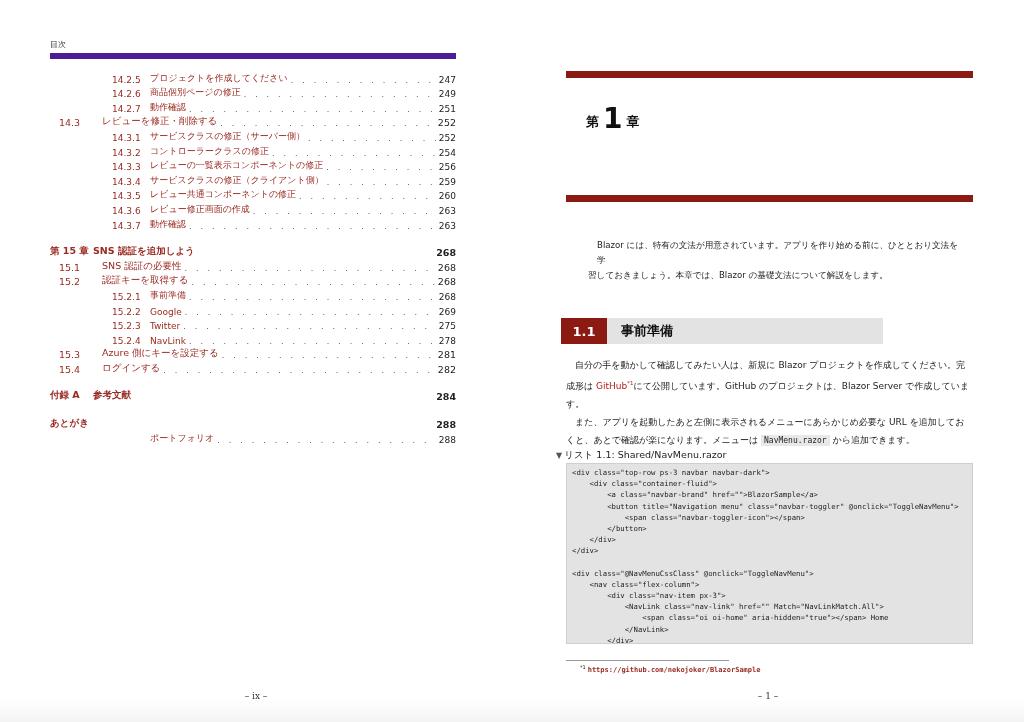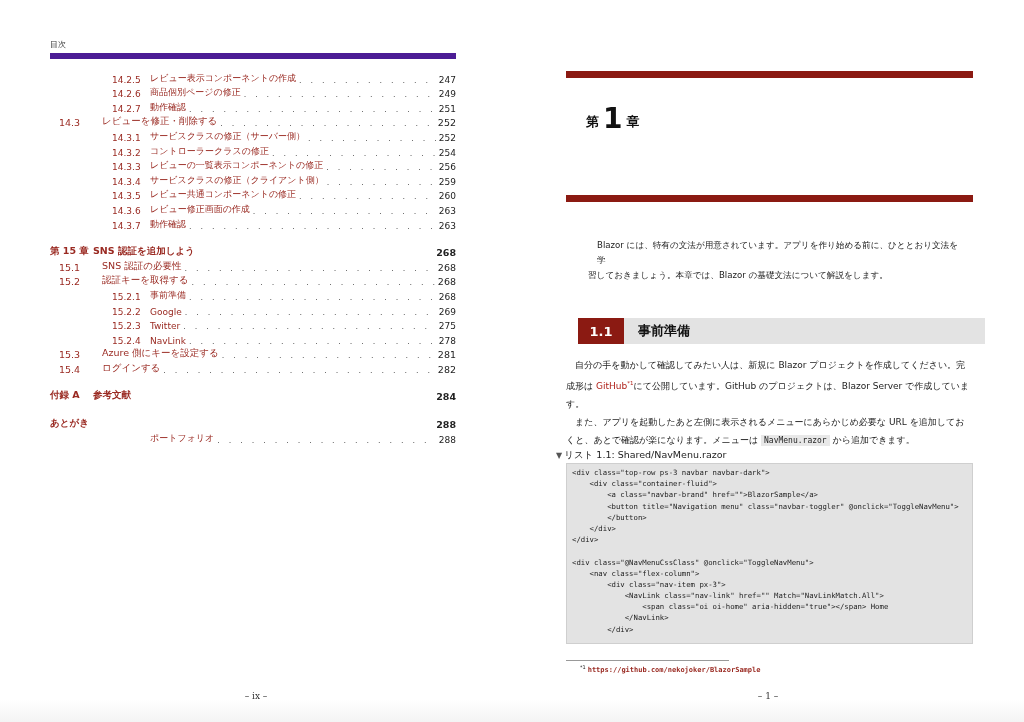--- a/index.html
+++ b/index.html
@@ -62,21 +62,21 @@
   .chap-title {
     position:absolute; left:54px; top:142px; font-weight:bold;
     font-size:21px; color:#111; letter-spacing:0.5px;
   }
   .lead {
     position:absolute; left:76px; top:238px; width:372px;
     font-size:8.6px; line-height:15px; color:#222;
   }
   .lead .indent { padding-left:9px; }
   .sec-head {
-    position:absolute; left:66px; top:318px; width:407px; height:26px;
+    position:absolute; left:49px; top:318px; width:322px; height:26px;
     background:#e3e3e3; display:flex; align-items:center;
   }
   .sec-num {
     width:46px; height:26px; background:#8b1a12; color:#fff; font-weight:bold;
     font-size:13px; display:flex; align-items:center; justify-content:center;
   }
   .sec-title { margin-left:14px; font-weight:bold; font-size:13px; color:#111; }
   .body-text {
     position:absolute; left:54px; top:356px; width:407px;
     font-size:9px; line-height:18px; color:#222;
@@ -116,21 +116,21 @@
 </head>
 <body>
 
 <div class="bottom-fade"></div>
 
 <div class="page" id="left-page">
   <div class="running-head">目次</div>
   <div class="toc" id="toc">
       <div class="toc-row lvl-sub">
         <span class="num">14.2.5</span>
-        <span class="title">レビュー表示コンポーネントの作成</span>
+        <span class="title">プロジェクトを作成してください</span>
         <span class="leader">. . . . . . . . . . . . . . . . . . . . . . . . . . . . . . . . . . . . . . . . . . . . . . . . . . . . .</span>
         <span class="page-no">247</span>
       </div>
       <div class="toc-row lvl-sub">
         <span class="num">14.2.6</span>
         <span class="title">商品個別ページの修正</span>
         <span class="leader">. . . . . . . . . . . . . . . . . . . . . . . . . . . . . . . . . . . . . . . . . . . . . . . . . . . . .</span>
         <span class="page-no">249</span>
       </div>
       <div class="toc-row lvl-sub">
@@ -289,20 +289,21 @@
   </div>
 
   <div class="listing-caption">
     <span class="tri">▼</span><span>リスト 1.1: Shared/NavMenu.razor</span>
   </div>
   <div class="code-block" id="code-block">
       <div class="code-line">&lt;div class="top-row ps-3 navbar navbar-dark"&gt;</div>
       <div class="code-line">    &lt;div class="container-fluid"&gt;</div>
       <div class="code-line">        &lt;a class="navbar-brand" href=""&gt;BlazorSample&lt;/a&gt;</div>
       <div class="code-line">        &lt;button title="Navigation menu" class="navbar-toggler" @onclick="ToggleNavMenu"&gt;</div>
+      <div class="code-line">            &lt;span class="navbar-toggler-icon"&gt;&lt;/span&gt;</div>
       <div class="code-line">        &lt;/button&gt;</div>
       <div class="code-line">    &lt;/div&gt;</div>
       <div class="code-line">&lt;/div&gt;</div>
       <div class="code-line"></div>
       <div class="code-line">&lt;div class="@NavMenuCssClass" @onclick="ToggleNavMenu"&gt;</div>
       <div class="code-line">    &lt;nav class="flex-column"&gt;</div>
       <div class="code-line">        &lt;div class="nav-item px-3"&gt;</div>
       <div class="code-line">            &lt;NavLink class="nav-link" href="" Match="NavLinkMatch.All"&gt;</div>
       <div class="code-line">                &lt;span class="oi oi-home" aria-hidden="true"&gt;&lt;/span&gt; Home</div>
       <div class="code-line">            &lt;/NavLink&gt;</div>

